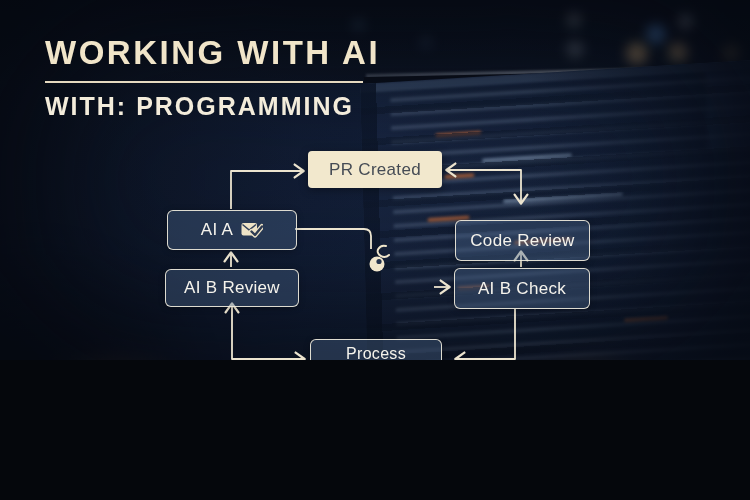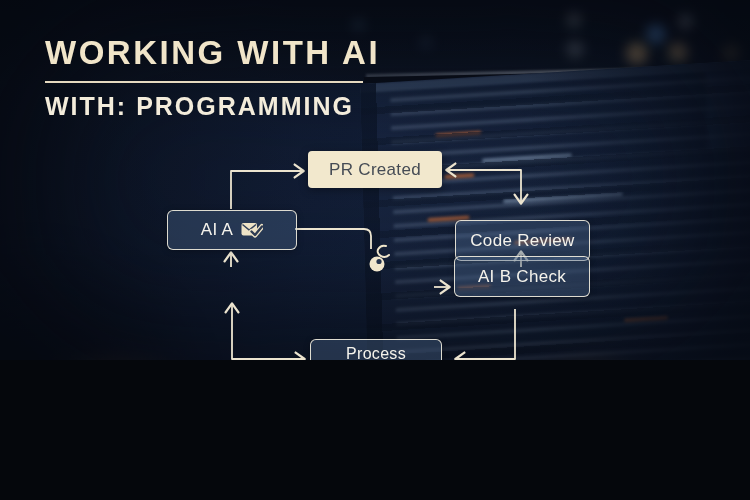--- a/index.html
+++ b/index.html
@@ -78,21 +78,21 @@
   
   .arrows{left:0;top:0;width:750px;height:500px;z-index:5;}
   .node{position:absolute;z-index:6;display:flex;align-items:center;justify-content:center;gap:8px;
     border:1.5px solid rgba(242,237,223,0.9);border-radius:6px;background:rgba(74,103,141,0.40);
     color:#f5f3ec;font-size:17px;letter-spacing:.3px;box-shadow:0 1px 6px rgba(0,0,0,.25);text-align:center;}
   .node-pr{left:308px;top:151px;width:134px;height:37px;background:#f2e8cd;border:none;color:#454b54;
     border-radius:4px;box-shadow:0 2px 8px rgba(0,0,0,.35);}
   .node-aia{left:167px;top:210px;width:128px;height:38px;}
   .node-cr{left:455px;top:208px;width:133px;height:39px;margin-top:12px;}
   .node-abr{left:165px;top:269px;width:132px;height:36px;}
-  .node-abc{left:454px;top:256px;width:134px;height:39px;}
+  .node-abc{left:454px;top:268px;width:134px;height:39px;}
   .node-pi{left:310px;top:339px;width:132px;height:49px;font-size:16px;line-height:1.25;padding:2px 10px;box-sizing:border-box;}
   .codeant-label{position:absolute;z-index:6;left:312px;top:276px;width:130px;text-align:center;
     color:#efeada;font-size:19px;letter-spacing:.4px;}
 
   
   .brand{left:600px;top:440px;z-index:6;width:150px;}
   .brand-tagline{position:absolute;left:57px;top:30px;font-size:7px;letter-spacing:3.1px;color:#ccd5df;white-space:nowrap;}
 </style>
 </head>
 <body>
@@ -179,20 +179,23 @@
       <path d="M1.5,2.5 L8.2,8 L15,2.5" fill="none" stroke="#33415a" stroke-width="1.5"></path>
       <path d="M10.5,9.5 L14,13 L21,4.5" fill="none" stroke="#eee3c6" stroke-width="5" stroke-linecap="round" stroke-linejoin="round"></path>
       <path d="M10.5,9.5 L14,13 L21,4.5" fill="none" stroke="#2e3b52" stroke-width="2.4" stroke-linecap="round" stroke-linejoin="round"></path>
     </svg>
   </div>
 
   <div class="node node-cr">
     <span>Code Review</span>
   </div>
 
+  <div class="node node-abr">
+    <span>AI B Review</span>
+  </div>
 
 
   <div class="node node-abc">
     <span>AI B Check</span>
   </div>
 
   <div class="node node-pi">
     <span>Process Improvement</span>
   </div>
 

